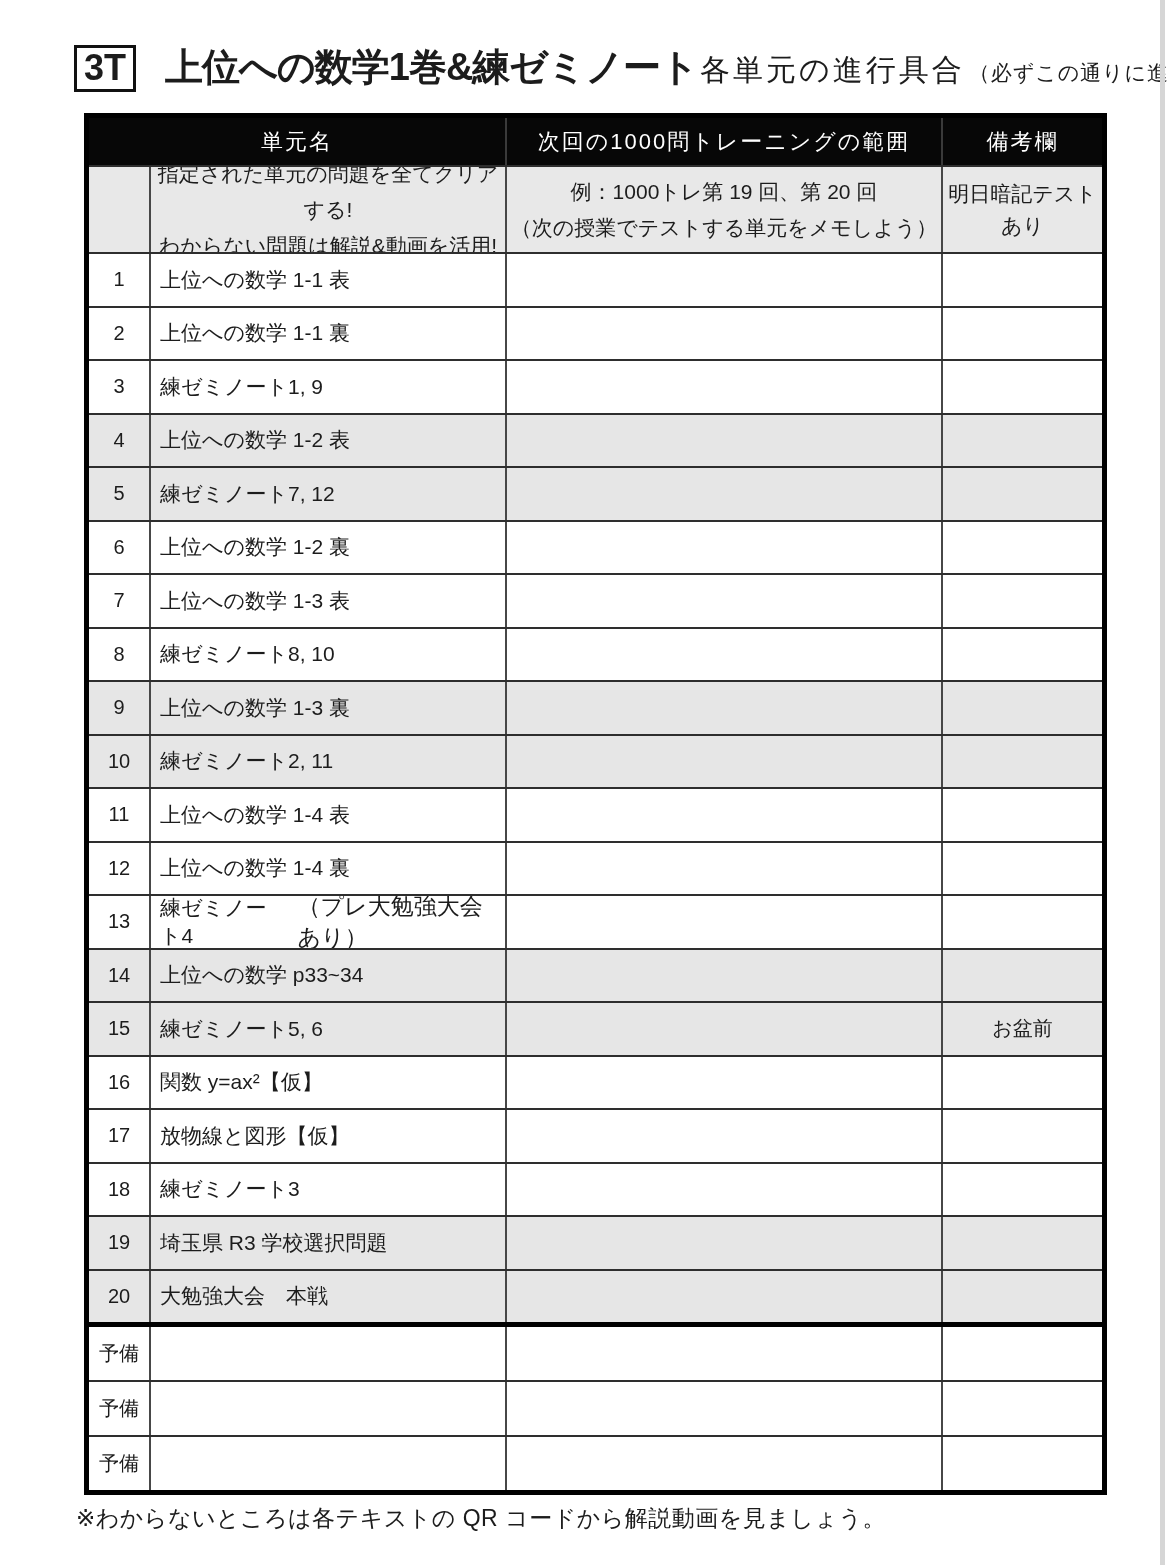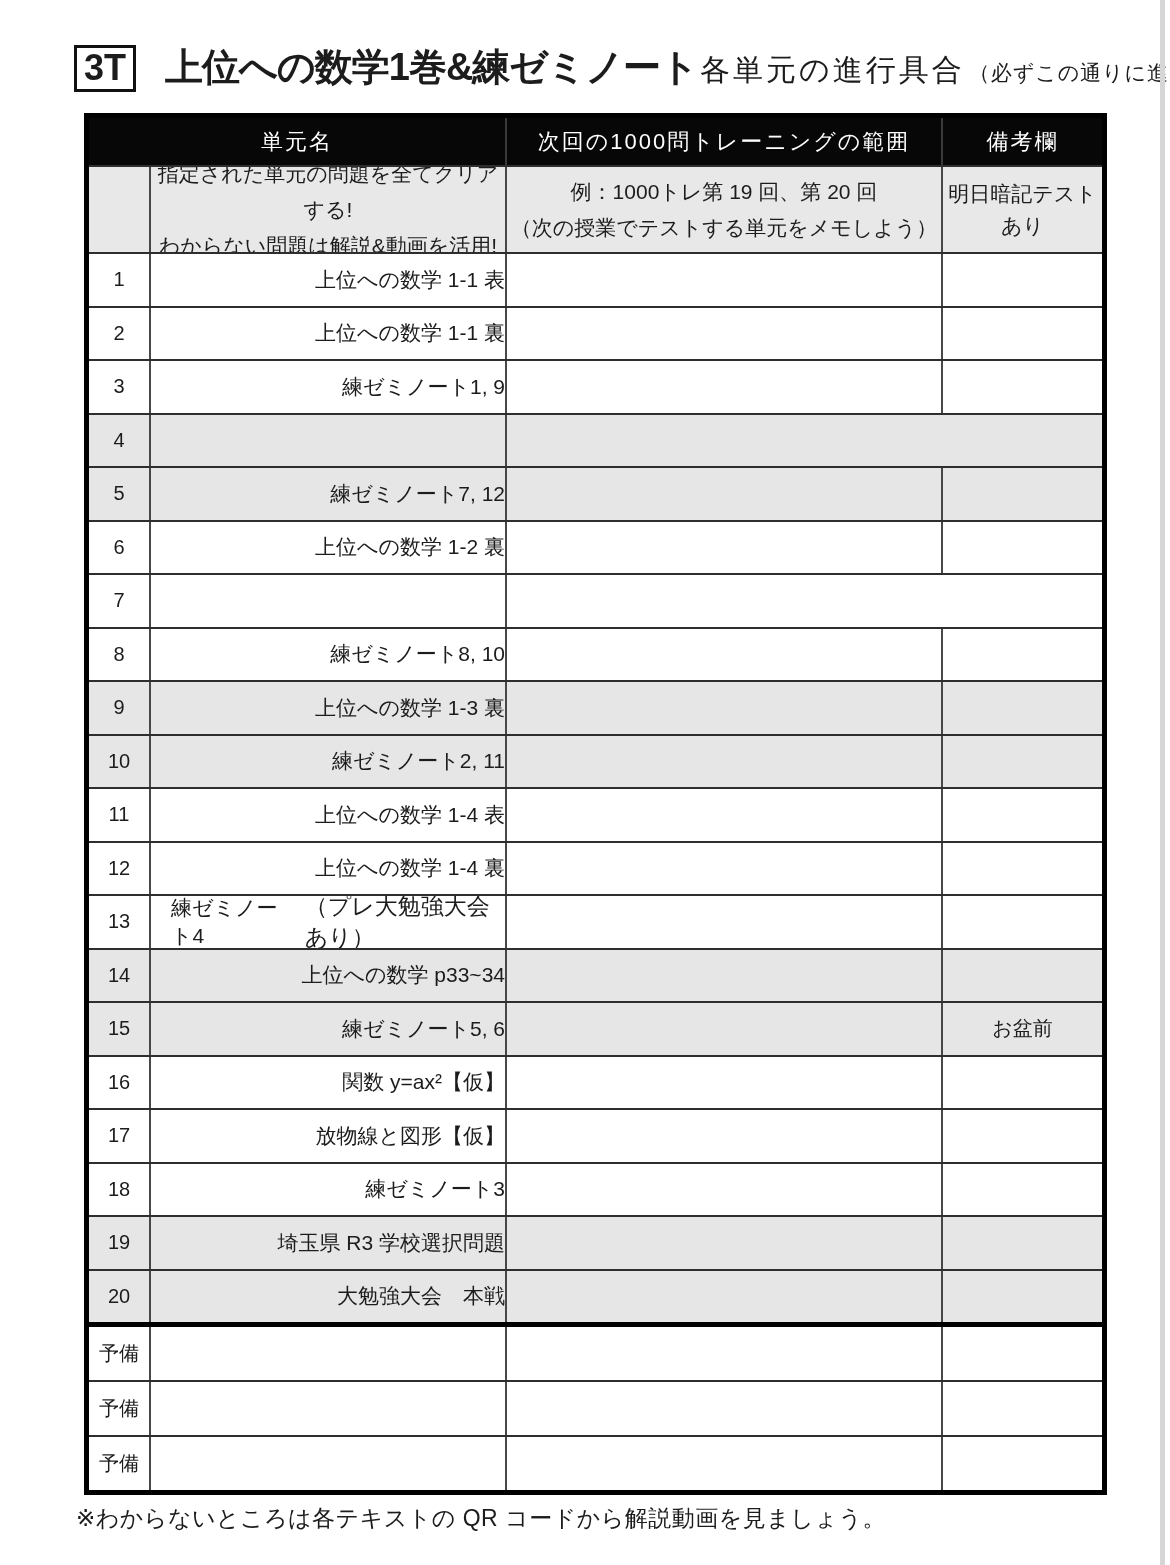--- a/index.html
+++ b/index.html
@@ -63,21 +63,21 @@
   .trow.spare-row{height:55px;}
   .trow.spare-first{height:58px;border-top:5px solid #000;}
   .cell{
     display:flex;align-items:center;justify-content:center;
     box-sizing:border-box;
     overflow:hidden;
   }
   .cell + .cell{border-left:2px solid #474747;}
   .header-row .cell{font-size:22px;letter-spacing:2px;}
   .header-row .cell + .cell{border-left:2px solid #3a3a3a;}
-  .cell.unit{justify-content:flex-end;padding-left:20px;}
+  .cell.unit{justify-content:flex-start;padding-left:9px;}
   .cell.num{font-size:20px;}
   .cell.remarks{font-size:20px;}
   .instr-col{
     display:flex;flex-direction:column;align-items:center;justify-content:center;
     font-size:21px;line-height:36px;text-align:center;width:100%;
   }
   .unit-text{font-size:21px;}
   .unit-note{font-size:23px;margin-left:24px;}
   .unit-note:empty{display:none;}
   
@@ -151,20 +151,23 @@
       <div class="trow body-row">
         <div class="cell num">3</div>
         <div class="cell unit">
           <span class="unit-text">練ゼミノート1, 9</span>
         </div>
         <div class="cell range"></div>
         <div class="cell remarks"></div>
       </div>
       <div class="trow body-row shaded">
         <div class="cell num">4</div>
+        <div class="cell unit">
+          <span class="unit-text">上位への数学 1-2 表</span>
+        </div>
         <div class="cell range"></div>
         <div class="cell remarks"></div>
       </div>
       <div class="trow body-row shaded">
         <div class="cell num">5</div>
         <div class="cell unit">
           <span class="unit-text">練ゼミノート7, 12</span>
         </div>
         <div class="cell range"></div>
         <div class="cell remarks"></div>
@@ -172,20 +175,23 @@
       <div class="trow body-row">
         <div class="cell num">6</div>
         <div class="cell unit">
           <span class="unit-text">上位への数学 1-2 裏</span>
         </div>
         <div class="cell range"></div>
         <div class="cell remarks"></div>
       </div>
       <div class="trow body-row">
         <div class="cell num">7</div>
+        <div class="cell unit">
+          <span class="unit-text">上位への数学 1-3 表</span>
+        </div>
         <div class="cell range"></div>
         <div class="cell remarks"></div>
       </div>
       <div class="trow body-row">
         <div class="cell num">8</div>
         <div class="cell unit">
           <span class="unit-text">練ゼミノート8, 10</span>
         </div>
         <div class="cell range"></div>
         <div class="cell remarks"></div>

